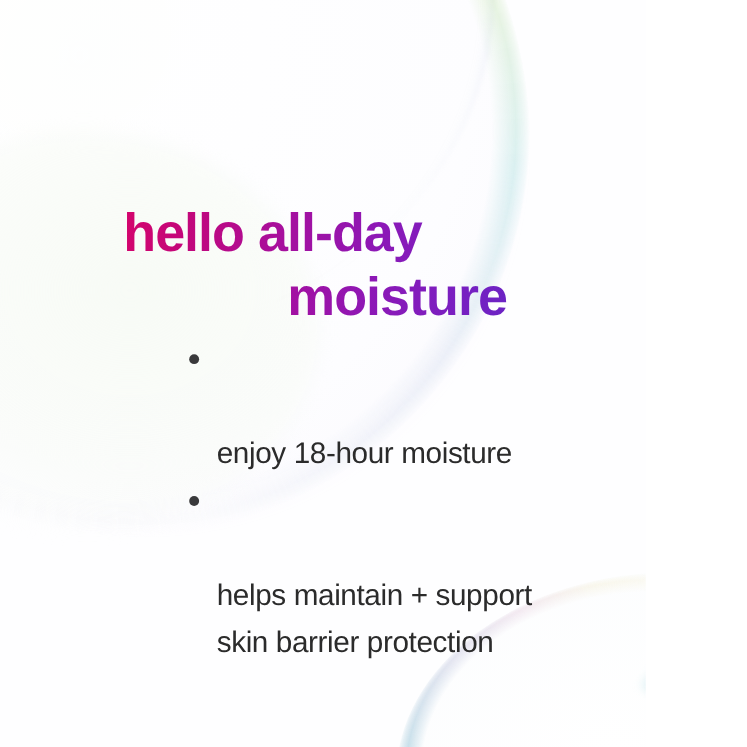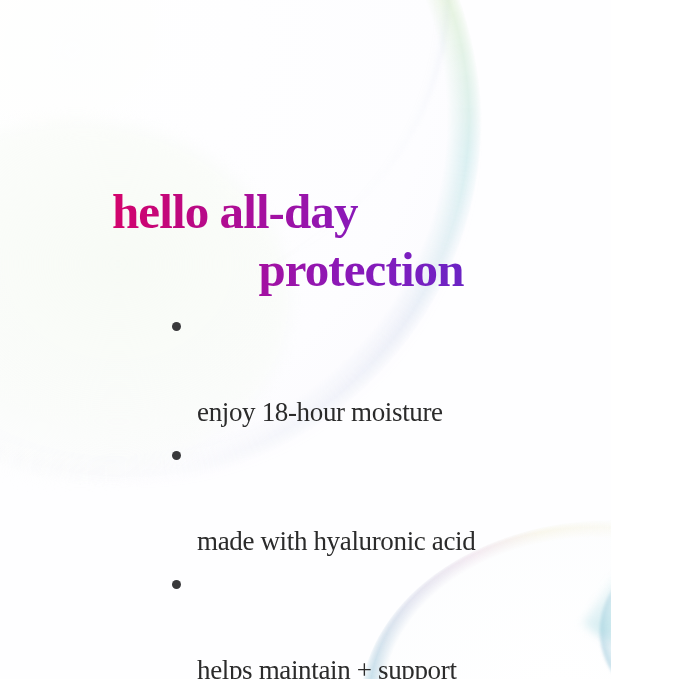--- a/index.html
+++ b/index.html
@@ -6,22 +6,21 @@
     margin: 0;
     padding: 0;
     background: #ffffff;
   }
   #canvas {
     position: relative;
     width: 587px;
     height: 679px;
     overflow: hidden;
     background: #fefeff;
-    font-family: Liberation Serif, serif;
-    padding-left: 24px;
+    font-family: Liberation Sans, sans-serif;
     -webkit-font-smoothing: antialiased;
   }
 
   
   .bg-layer {
     position: absolute;
     inset: 0;
     overflow: hidden;
     pointer-events: none;
   }
@@ -285,32 +284,28 @@
     <div class="bubble-main-rim"></div>
 
     <div class="bubble-br"></div>
     <div class="bubble-br-rim"></div>
     <div class="bubble-br-lobe"></div>
     <div class="bubble-br-streak"></div>
   </div>
 
   <div class="content">
 
-    <h1 class="headline"><span>hello all-day</span><span class="headline-line2">protection</span></h1>
+    <h1 class="headline"><span>hello all-day</span><span class="headline-line2">moisture</span></h1>
 
     <ul class="bullets">
       <li class="bullet-item">
         <span class="bullet-dot"></span>
         <span>enjoy 18-hour moisture</span>
       </li>
       <li class="bullet-item">
         <span class="bullet-dot"></span>
-        <span>made with hyaluronic acid</span>
-      </li>
-      <li class="bullet-item">
-        <span class="bullet-dot"></span>
         <span>helps maintain + support
 skin barrier protection</span>
       </li>
     </ul>
 
   </div>
 </div>
 
 </body></html>

